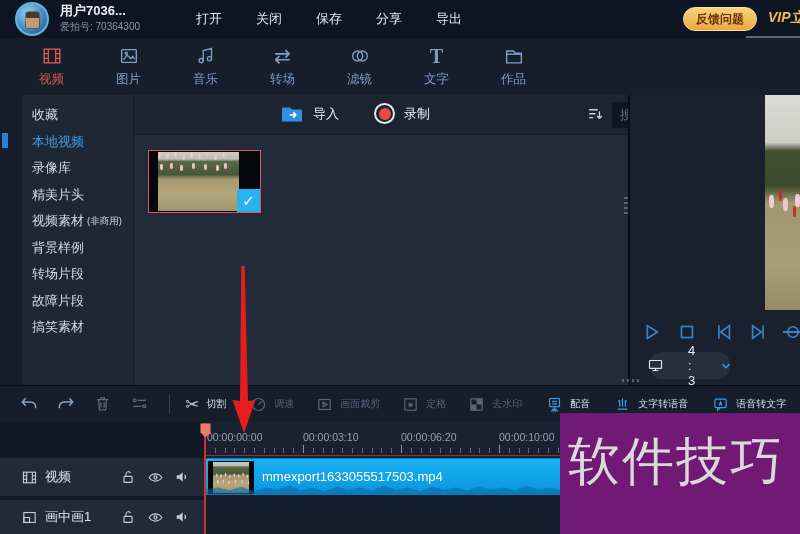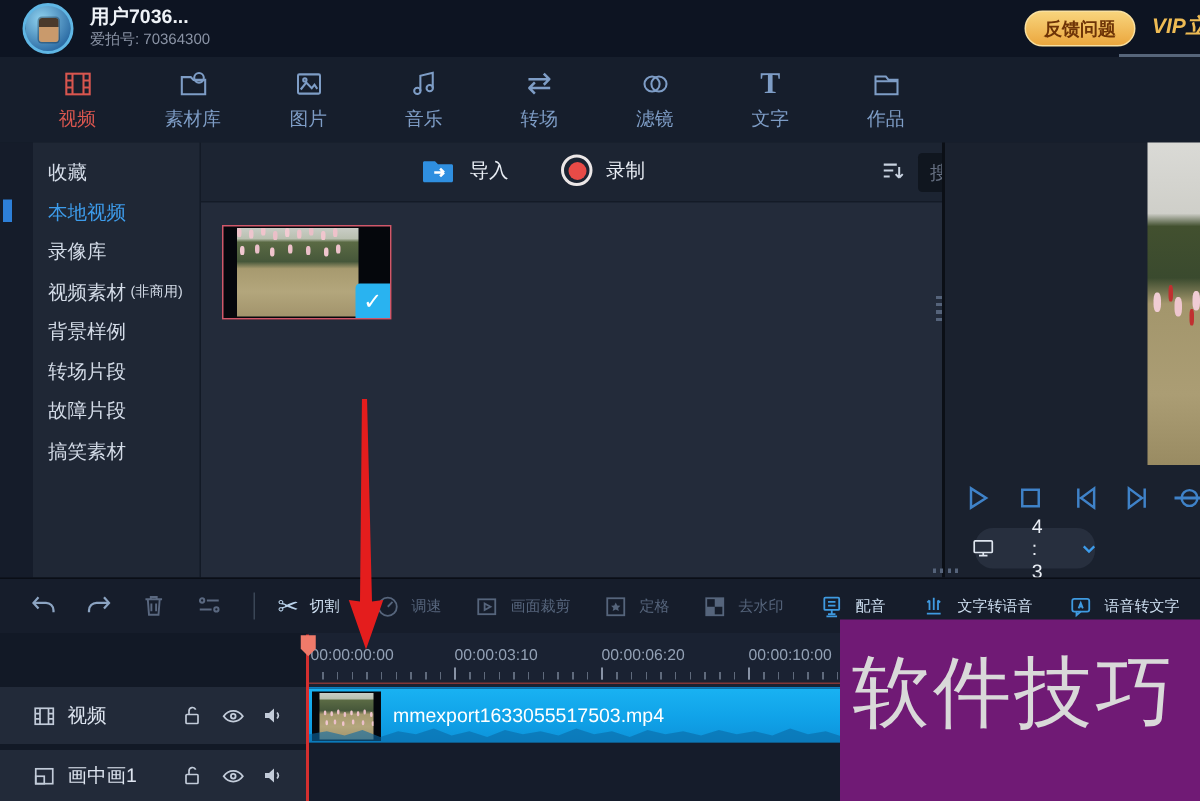--- a/index.html
+++ b/index.html
@@ -130,20 +130,27 @@
 <div id="app">
 
   <div class="topbar">
     <div class="avatar">
         <div class="av-face"></div>
       </div>
     <div class="userblock">
       <div class="username">用户7036...</div>
       <div class="userid">爱拍号: 70364300</div>
     </div>
+    <div class="menu">
+      <span class="menu-item">打开</span>
+      <span class="menu-item">关闭</span>
+      <span class="menu-item">保存</span>
+      <span class="menu-item">分享</span>
+      <span class="menu-item">导出</span>
+    </div>
     <div class="fb-btn">反馈问题</div>
     <div class="vip">VIP立</div>
   </div>
   <div class="vip-strip"></div>
 
   <div class="tabbar">
     <div class="tab active">
       <span class="tico">
         <svg width="22" height="22" viewBox="0 0 24 24" fill="none" stroke="currentColor" stroke-width="1.5">
             <rect x="3.5" y="4.5" width="17" height="15"></rect>
@@ -153,29 +160,20 @@
             <line x1="3.5" y1="14.5" x2="8" y2="14.5"></line>
             <line x1="16" y1="9.5" x2="20.5" y2="9.5"></line>
             <line x1="16" y1="14.5" x2="20.5" y2="14.5"></line>
           </svg>
       </span>
       <span class="tlbl">视频</span>
     </div>
     <div class="tab">
       <span class="tico">
         <svg width="22" height="22" viewBox="0 0 24 24" fill="none" stroke="currentColor" stroke-width="1.5">
-            <path d="M3.5 19.5V7h6.5l2 2h8.5v10.5z"></path>
-            <circle cx="16" cy="7.5" r="3.5"></circle>
-          </svg>
-      </span>
-      <span class="tlbl">素材库</span>
-    </div>
-    <div class="tab">
-      <span class="tico">
-        <svg width="22" height="22" viewBox="0 0 24 24" fill="none" stroke="currentColor" stroke-width="1.5">
             <rect x="4" y="5" width="16" height="14" rx="1"></rect>
             <path d="M6 16l4-5 4 4 2-2.5 2 3"></path>
             <circle cx="9" cy="9" r="1.2"></circle>
           </svg>
       </span>
       <span class="tlbl">图片</span>
     </div>
     <div class="tab">
       <span class="tico">
         <svg width="22" height="22" viewBox="0 0 24 24" fill="none" stroke="currentColor" stroke-width="1.5">
@@ -218,20 +216,23 @@
   <div class="side-ind"></div>
   <div class="sidebar">
     <div class="side-item">
         <span>收藏</span>
       </div>
     <div class="side-item active">
         <span>本地视频</span>
       </div>
     <div class="side-item">
         <span>录像库</span>
+      </div>
+    <div class="side-item">
+        <span>精美片头</span>
       </div>
     <div class="side-item">
         <span>视频素材</span>
         <span class="side-suffix">(非商用)</span>
       </div>
     <div class="side-item">
         <span>背景样例</span>
       </div>
     <div class="side-item">
         <span>转场片段</span>

